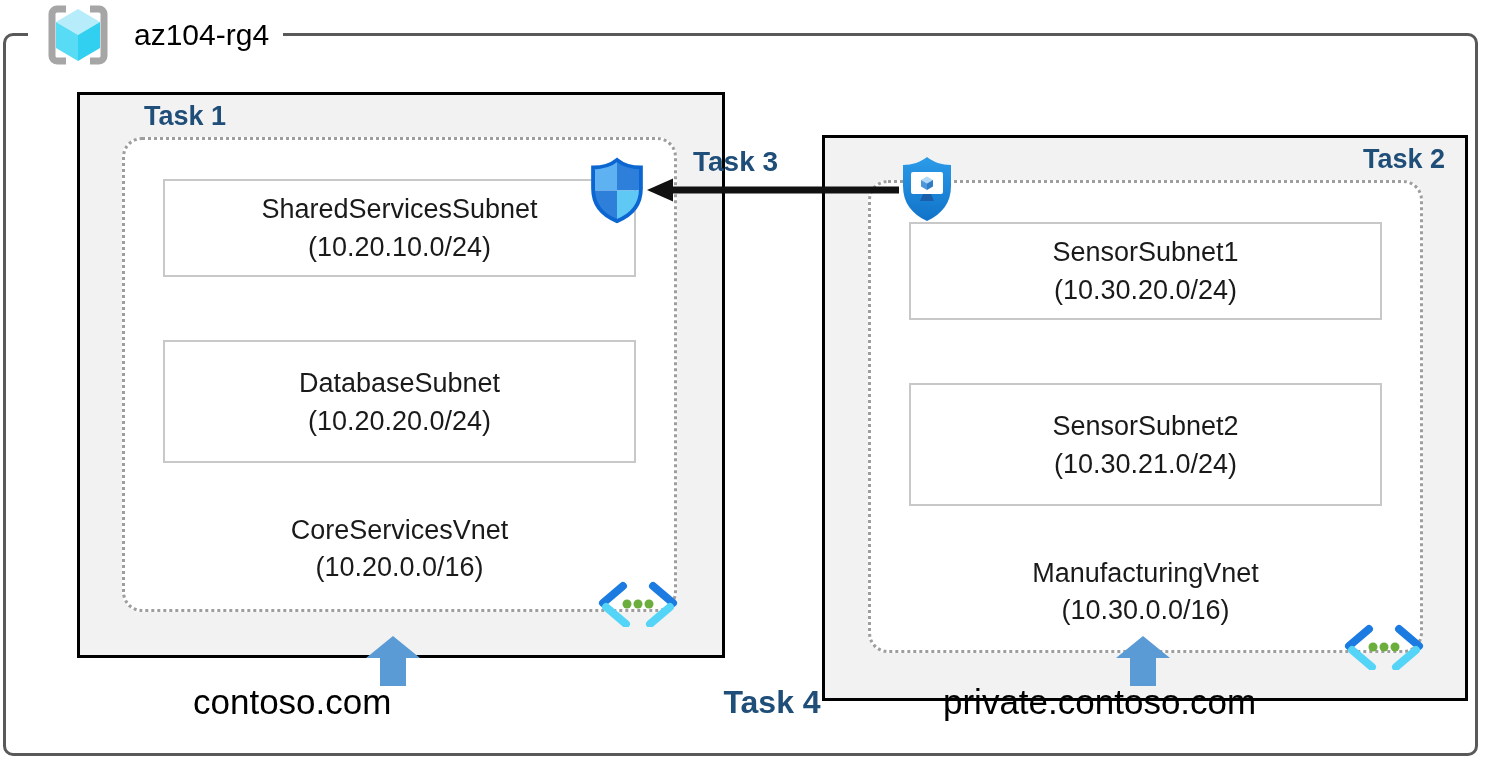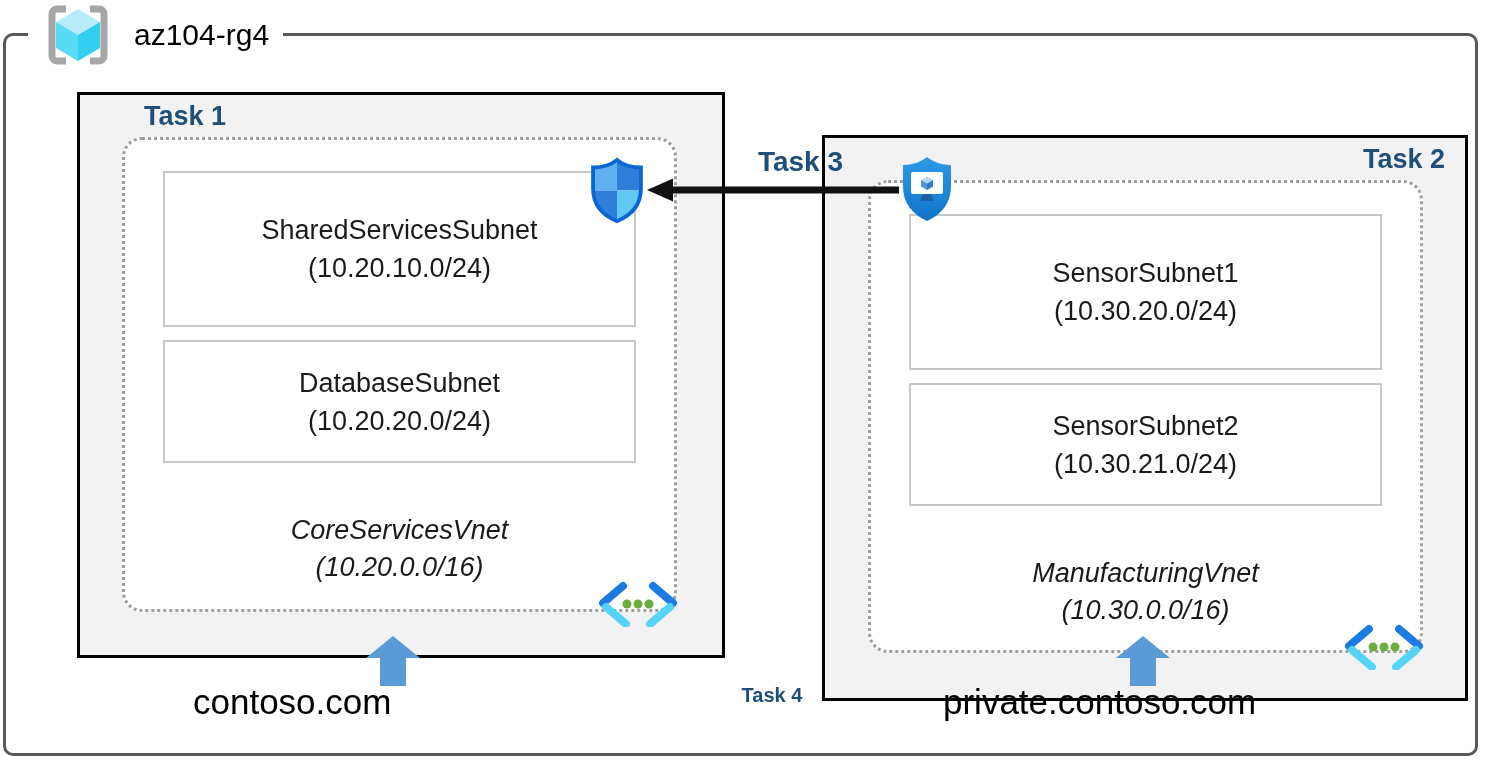--- a/index.html
+++ b/index.html
@@ -48,56 +48,56 @@
     position:absolute; left:42px; top:42px; width:555px; height:475px;
     background:#fff; border:3px dotted var(--dotted-border); border-radius:20px;
   }
   .task-box.right .vnet-area { left:43px; height:473px; }
 
   .subnet-box {
     position:absolute; left:38px; width:473px;
     background:#fff; border:2px solid var(--subnet-border);
     display:flex; flex-direction:column; align-items:center; justify-content:center;
   }
-  .subnet-box.row1 { top:31px;  height:156px; }
+  .subnet-box.row1 { top:39px;  height:98px; }
   .subnet-box.row2 { top:200px; height:123px; }
   .subnet-line, .vnet-line { font-size:27px; line-height:38px; color:var(--text-black); text-align:center; }
 
   .vnet-name {
-    position:absolute; left:0; right:0; top:372px; text-align:center;font-style:italic;
+    position:absolute; left:0; right:0; top:372px; text-align:center;
   }
   .vnet-name .vnet-line { line-height:37px; }
 
   .vnet-icon { position:absolute; right:-6px; top:441px; width:84px; height:46px; z-index:3; }
 
   
   .icon-abs { position:absolute; z-index:6; }
   .nsg-icon     { left:586px; top:157px; width:62px; height:67px; }
   .bastion-icon { left:898px; top:155px; width:58px; height:68px; }
 
   
   .task3-label {
-    position:absolute; left:693px; top:146px; width:150px; text-align:right;
+    position:absolute; left:693px; top:146px; width:150px; text-align:left;
     font-size:28px; font-weight:bold; color:var(--task-label); z-index:6;
   }
   .task3-arrow { position:absolute; left:645px; top:176px; width:256px; height:28px; z-index:7; }
 
   
   .up-arrow { position:absolute; top:636px; width:54px; height:50px; z-index:6; }
   .up-arrow.left  { left:366px; }
   .up-arrow.right { left:1116px; }
   .domain-label {
     position:absolute; top:682px; width:400px; text-align:left;
     font-size:35px; color:#000; white-space:nowrap;
   }
   .domain-label.left  { left:193px; }
   .domain-label.right { left:943px; }
   .task4-label {
     position:absolute; left:697px; top:684px; width:150px; text-align:center;
-    font-size:20px; font-weight:bold; color:var(--task-label);
+    font-size:32px; font-weight:bold; color:var(--task-label);
   }
 </style>
 </head>
 <body>
 
 <div class="stage">
 
   <div class="frame"></div>
 
   <div class="rg-header">

